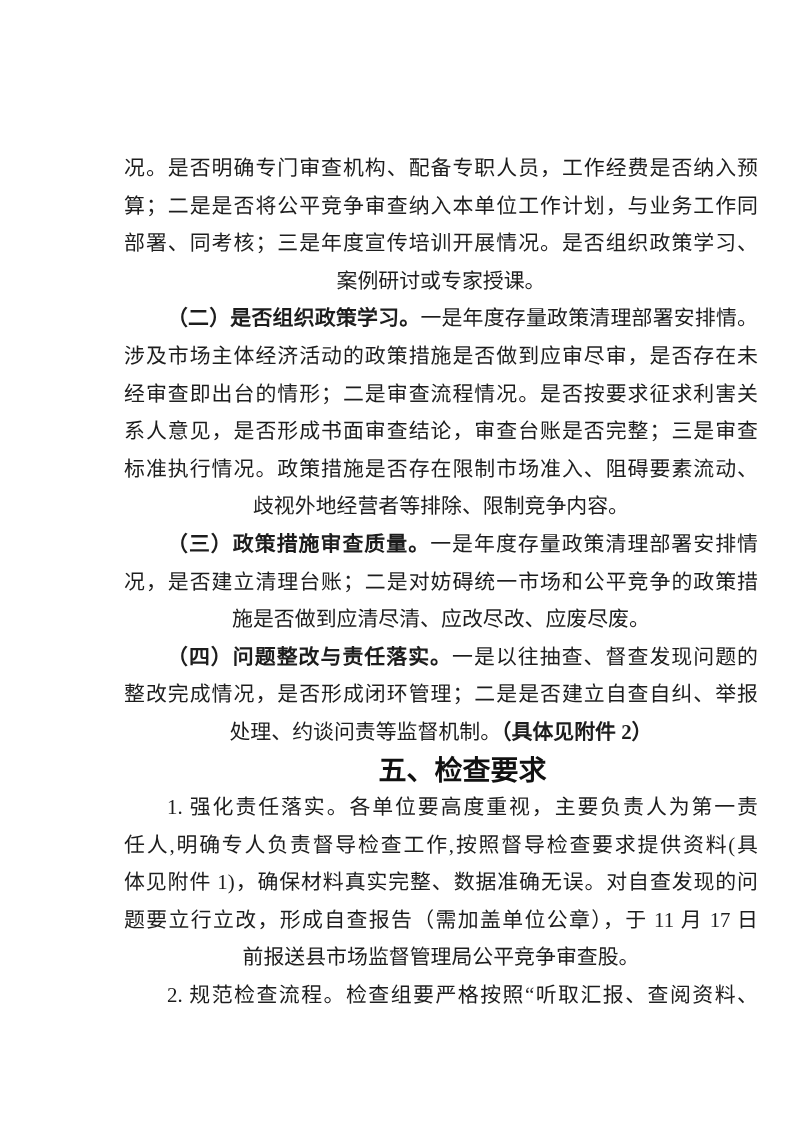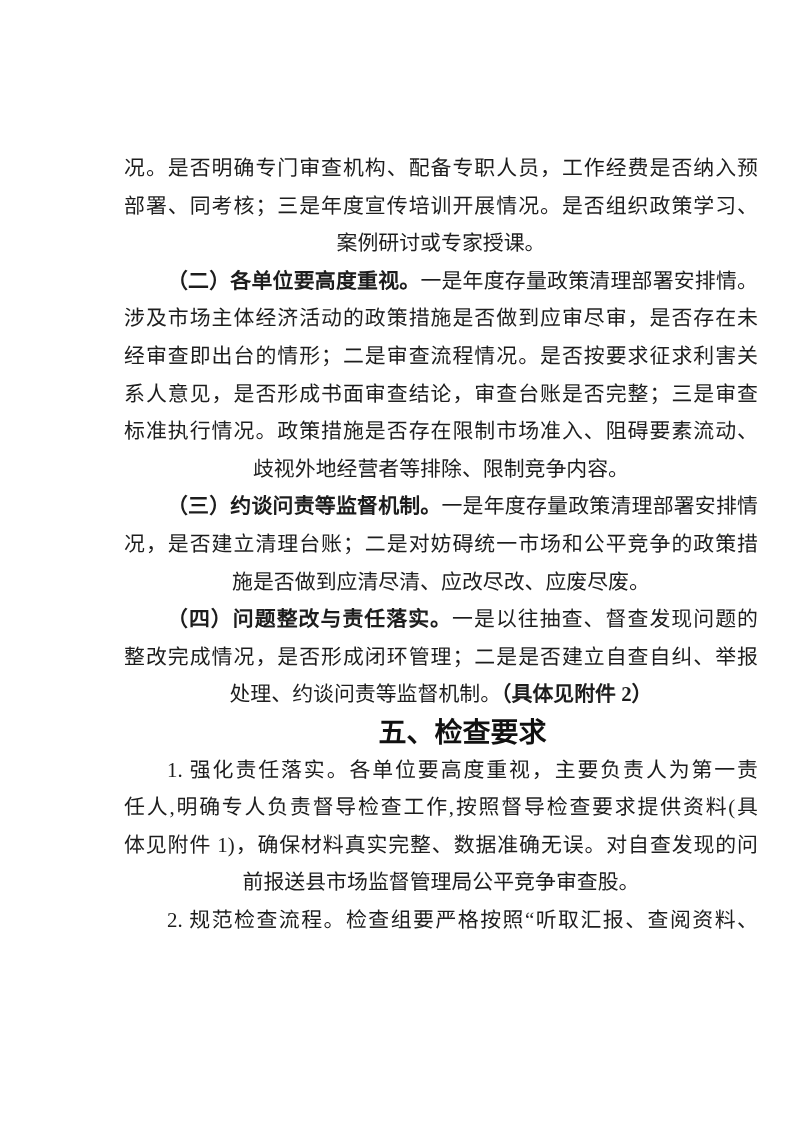--- a/index.html
+++ b/index.html
@@ -51,34 +51,36 @@
     font-weight: 700;
     color: #111111;
   }
 </style>
 </head>
 <body>
 
 <div class="page">
   <div class="content">
       <div class="line justify"><span class="run body">况。是否明确专门审查机构、配备专职人员，工作经费是否纳入预</span></div>
+      <div class="line justify"><span class="run body">算；二是是否将公平竞争审查纳入本单位工作计划，与业务工作同</span></div>
       <div class="line justify"><span class="run body">部署、同考核；三是年度宣传培训开展情况。是否组织政策学习、</span></div>
       <div class="line"><span class="run body">案例研讨或专家授课。</span></div>
-      <div class="line justify indent"><span class="run lead-bold">（二）各单位要高度重视。</span><span class="run body">一是年度存量政策清理部署安排情。</span></div>
+      <div class="line justify indent"><span class="run lead-bold">（二）是否组织政策学习。</span><span class="run body">一是年度存量政策清理部署安排情。</span></div>
       <div class="line justify"><span class="run body">涉及市场主体经济活动的政策措施是否做到应审尽审，是否存在未</span></div>
       <div class="line justify"><span class="run body">经审查即出台的情形；二是审查流程情况。是否按要求征求利害关</span></div>
       <div class="line justify"><span class="run body">系人意见，是否形成书面审查结论，审查台账是否完整；三是审查</span></div>
       <div class="line justify"><span class="run body">标准执行情况。政策措施是否存在限制市场准入、阻碍要素流动、</span></div>
       <div class="line"><span class="run body">歧视外地经营者等排除、限制竞争内容。</span></div>
-      <div class="line justify indent"><span class="run lead-bold">（三）约谈问责等监督机制。</span><span class="run body">一是年度存量政策清理部署安排情</span></div>
+      <div class="line justify indent"><span class="run lead-bold">（三）政策措施审查质量。</span><span class="run body">一是年度存量政策清理部署安排情</span></div>
       <div class="line justify"><span class="run body">况，是否建立清理台账；二是对妨碍统一市场和公平竞争的政策措</span></div>
       <div class="line"><span class="run body">施是否做到应清尽清、应改尽改、应废尽废。</span></div>
       <div class="line justify indent"><span class="run lead-bold">（四）问题整改与责任落实。</span><span class="run body">一是以往抽查、督查发现问题的</span></div>
       <div class="line justify"><span class="run body">整改完成情况，是否形成闭环管理；二是是否建立自查自纠、举报</span></div>
       <div class="line"><span class="run body">处理、约谈问责等监督机制。</span><span class="run lead-bold">（具体见附件 2）</span></div>
       <div class="line indent heading"><span class="run heading">五、检查要求</span></div>
       <div class="line justify indent"><span class="run body">1. 强化责任落实。各单位要高度重视，主要负责人为第一责</span></div>
       <div class="line justify"><span class="run body">任人,明确专人负责督导检查工作,按照督导检查要求提供资料(具</span></div>
       <div class="line justify"><span class="run body">体见附件 1)，确保材料真实完整、数据准确无误。对自查发现的问</span></div>
+      <div class="line justify"><span class="run body">题要立行立改，形成自查报告（需加盖单位公章），于 11 月 17 日</span></div>
       <div class="line"><span class="run body">前报送县市场监督管理局公平竞争审查股。</span></div>
       <div class="line justify indent"><span class="run body">2. 规范检查流程。检查组要严格按照“听取汇报、查阅资料、</span></div>
     </div>
 </div>
 
 </body></html>

